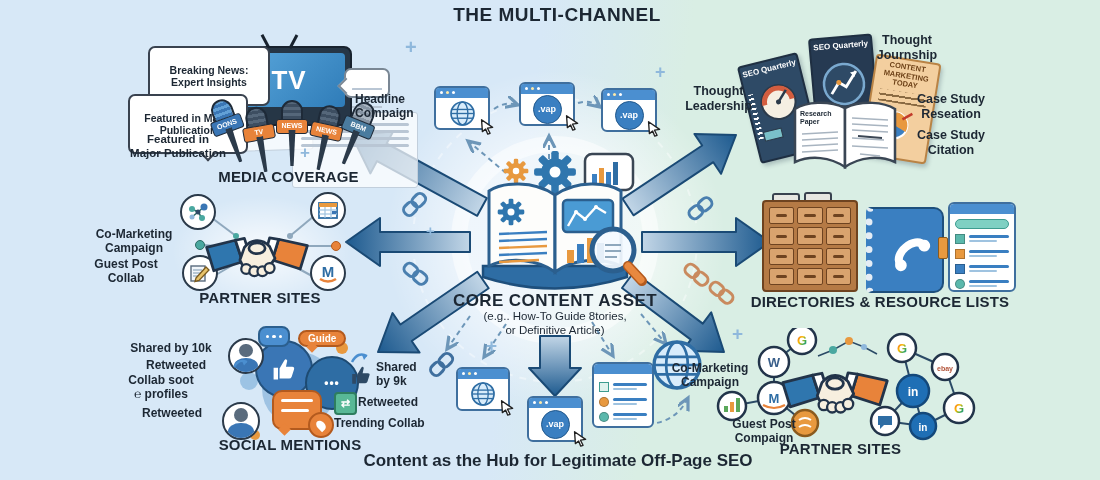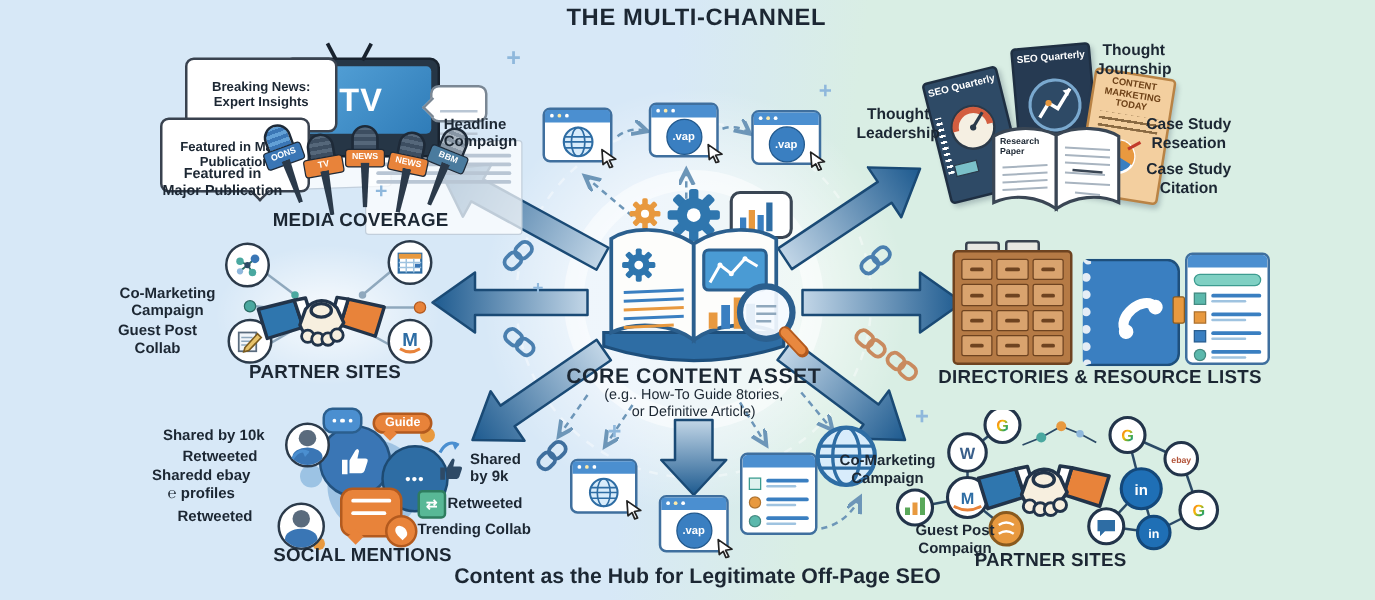--- a/index.html
+++ b/index.html
@@ -602,21 +602,21 @@
     <svg class="abs" style="left:350px;top:364px" width="22" height="22" style2="">
       <use href="#sym-thumb" xlink:href="#sym-thumb" width="22" height="22" style="color:#2e4a66"></use>
       </svg>
     <div class="greenbox" style="left:334px;top:392px;width:19px;height:19px">⇄</div>
     <div class="flamec" style="left:308px;top:412px;width:22px;height:22px">
         <i></i>
       </div>
 
     <div class="lbl r" style="left:116px;top:341px;width:110px">Shared by 10k</div>
     <div class="lbl r" style="left:126px;top:358px;width:100px">Retweeted</div>
-    <div class="lbl r" style="left:106px;top:373px;width:110px">Sharedd ebay
+    <div class="lbl r" style="left:106px;top:373px;width:110px">Collab soot
 ℮ profiles</div>
     <div class="lbl r" style="left:122px;top:406px;width:100px">Retweeted</div>
     <div class="lbl l" style="left:376px;top:360px;width:60px">Shared
 by 9k</div>
     <div class="lbl l" style="left:358px;top:395px;width:80px">Retweeted</div>
     <div class="lbl l" style="left:334px;top:416px;width:100px">Trending Collab</div>
     <div class="lbl sec" style="left:195px;top:436px;width:190px">SOCIAL MENTIONS</div>
 
     <div class="browser" style="left:456px;top:367px;width:54px;height:44px">
       <div class="bar"></div>

